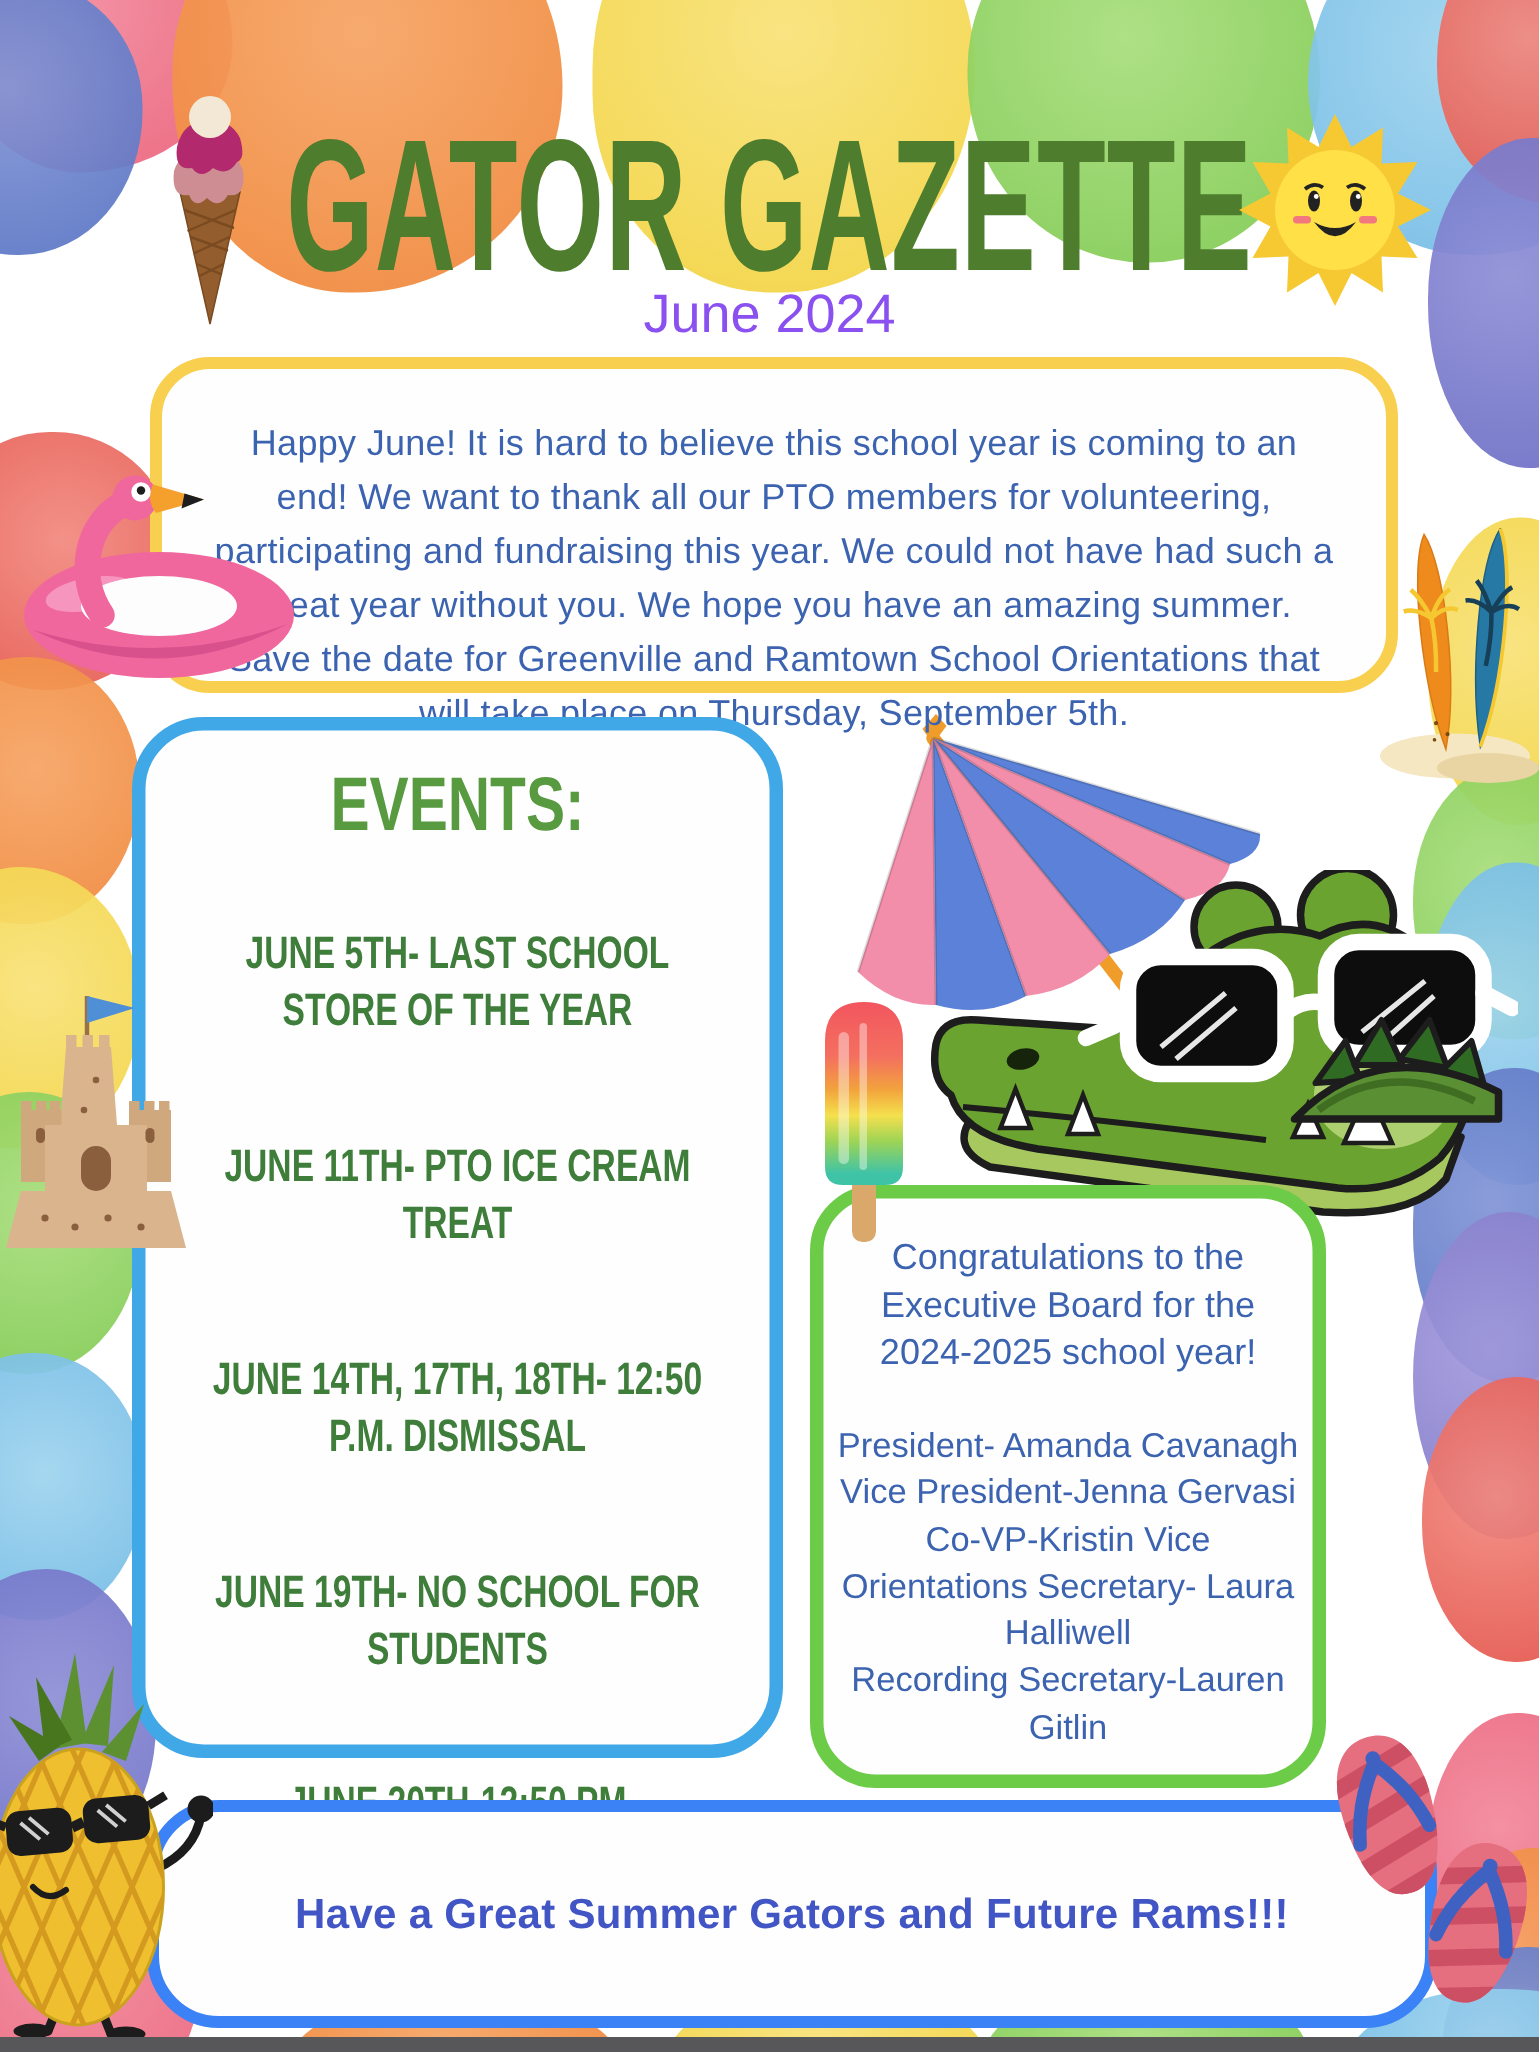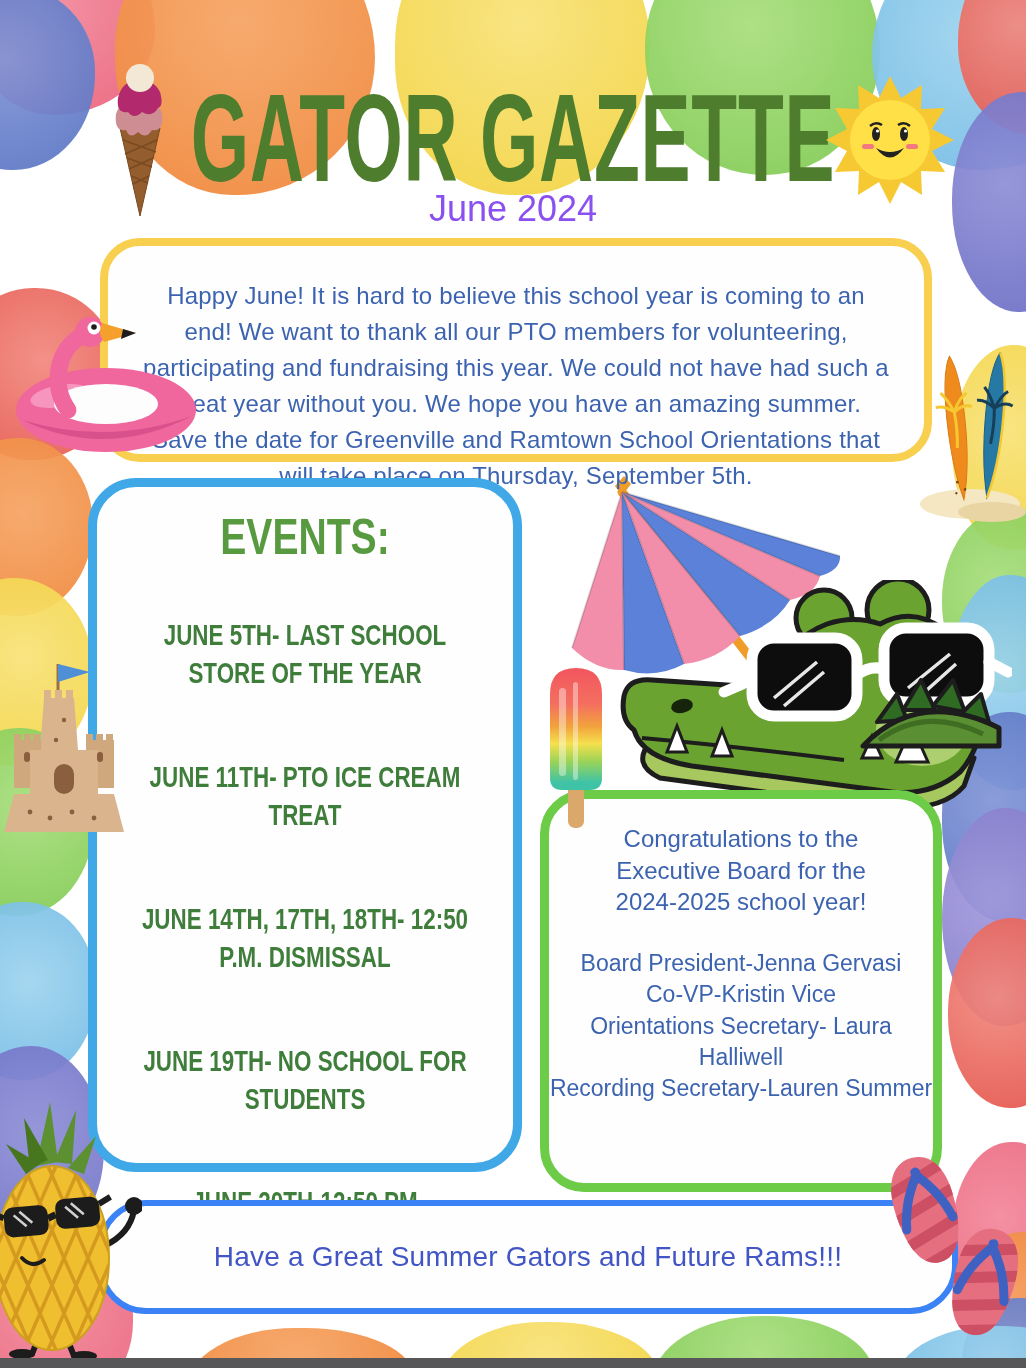--- a/index.html
+++ b/index.html
@@ -13,24 +13,24 @@
          font-size:36px;font-weight:normal;color:#8b50f0;z-index:2;}
   .box{position:absolute;z-index:6;background:#fefefe;box-sizing:border-box;}
   .intro-box{left:100px;top:238px;width:832px;height:224px;border:8px solid #f8cf4e;border-radius:40px;}
   .intro-text{padding:32px 34px 0;font-size:24px;line-height:1.5;color:#3c63b0;text-align:center;letter-spacing:.2px;}
   .events-box{left:88px;top:478px;width:434px;height:694px;border:9px solid #41a8e8;border-radius:48px;}
   .events-heading{margin-top:22px;text-align:center;font-size:46px;font-weight:bold;color:#589a40;
          transform:scale(0.85,1.1);}
   .events-list{display:flex;flex-direction:column;gap:72px;margin-top:56px;}
   .event-item{text-align:center;font-size:28px;font-weight:bold;color:#3f7d3b;line-height:1.25;
          transform:scale(0.8,1.08);white-space:pre-line;}
-  .congrats-box{left:540px;top:790px;width:402px;height:402px;border:9px solid #6ccb47;border-radius:44px;}
+  .congrats-box{left:540px;top:790px;width:344px;height:402px;border:9px solid #6ccb47;border-radius:44px;}
   .congrats-heading{margin-top:24px;text-align:center;font-size:24px;color:#3c63b0;line-height:1.32;white-space:pre-line;}
   .roster{margin-top:30px;text-align:center;font-size:23px;color:#3c63b0;line-height:1.36;}
-  .footer-box{left:98px;top:1200px;width:860px;height:114px;border:6px solid #3b82f6;border-radius:48px;}
+  .footer-box{left:98px;top:1200px;width:860px;height:152px;border:8px solid #3b82f6;border-radius:48px;font-weight:bold;}
   .footer-message{height:100%;display:flex;align-items:center;justify-content:center;
          font-size:28px;color:#4255c5;letter-spacing:.2px;}
   .art{position:absolute;z-index:5;}
   .art.front{z-index:7;}
   .art.back{z-index:4;}
   .bottom-strip{position:absolute;left:0;bottom:0;width:100%;height:10px;background:#57575a;z-index:9;}
 </style>
 </head>
 <body>
 
@@ -248,24 +248,25 @@
       <rect x="19" y="24" width="7" height="88" rx="3.5" fill="rgba(255,255,255,.4)"></rect>
       <rect x="33" y="18" width="5" height="98" rx="2.5" fill="rgba(255,255,255,.4)"></rect>
     </svg>
   </div>
 
   <div class="box congrats-box">
     <div class="congrats-heading">Congratulations to the
 Executive Board for the
 2024-2025 school year!</div>
     <div class="roster">
-      <div>Board President-Jenna Gervasi</div>
+      <div>President- Amanda Cavanagh</div>
+      <div>Vice President-Jenna Gervasi</div>
       <div>Co-VP-Kristin Vice</div>
       <div>Orientations Secretary- Laura Halliwell</div>
-      <div>Recording Secretary-Lauren Summer</div>
+      <div>Recording Secretary-Lauren Gitlin</div>
     </div>
   </div>
 
   <div class="box footer-box">
     <div class="footer-message">Have a Great Summer Gators and Future Rams!!!</div>
   </div>
 
   <div class="art front" style="left:-8px;top:1096px;width:150px;height:262px;">
     <svg width="150" height="262" viewBox="0 0 150 262">
       <defs>

